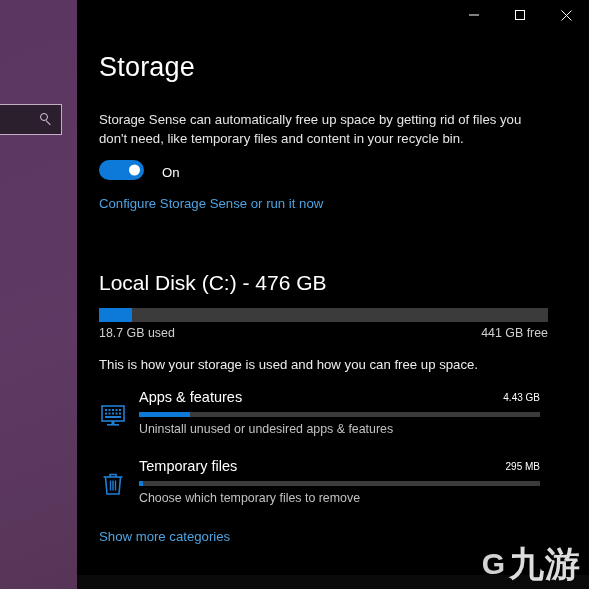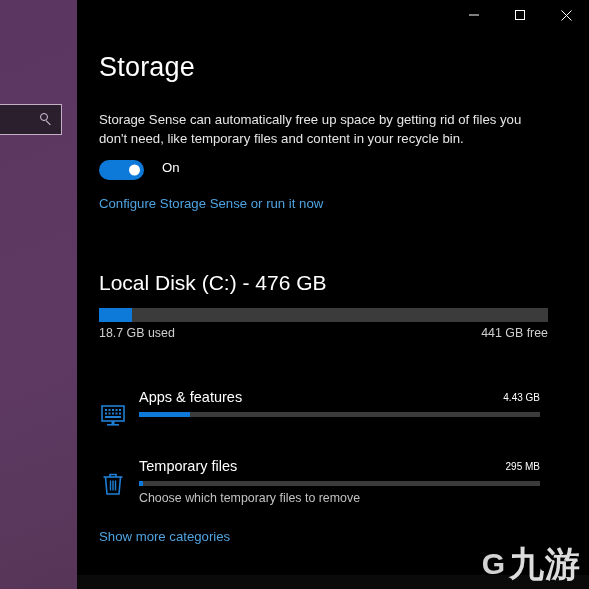--- a/index.html
+++ b/index.html
@@ -124,21 +124,21 @@
     font-size: 13.2px;
     color: #e6e6e6;
     line-height: 19px;
   }
 
   .toggle-row {
     position: absolute;
     left: 22px;
     top: 128px;
     display: flex;
-    align-items: flex-start;
+    align-items: flex-end;
   }
   .toggle {
     width: 45px;
     height: 20px;
     border-radius: 10px;
     background: #0d7ad9;
     position: relative;
     cursor: default;
   }
   .toggle .knob {
@@ -354,20 +354,21 @@
 
       <div class="disk-bar">
         <div class="fill" id="disk-fill" style="width: 7.3%;"></div>
       </div>
 
       <div class="disk-legend">
         <span>18.7 GB used</span>
         <span>441 GB free</span>
       </div>
 
+      <div class="howto">This is how your storage is used and how you can free up space.</div>
 
       <div class="cat" id="cat-apps">
         <div class="cat-icon">
           <svg width="28" height="28" viewBox="0 0 28 28" aria-hidden="true">
             <rect x="3" y="5" width="22" height="15" fill="none" stroke="currentColor" stroke-width="1.6"></rect>
             <g fill="currentColor">
               <rect x="6" y="8" width="2" height="2"></rect>
                 <rect x="9.5" y="8" width="2" height="2"></rect>
               <rect x="13" y="8" width="2" height="2"></rect>
                 <rect x="16.5" y="8" width="2" height="2"></rect>
@@ -383,20 +384,21 @@
             <rect x="8" y="23" width="12" height="1.6" fill="currentColor"></rect>
           </svg>
         </div>
         <div class="cat-head">
           <span class="cat-name">Apps &amp; features</span>
           <span class="cat-size">4.43 GB</span>
         </div>
         <div class="cat-bar">
           <div class="fill" id="apps-fill" style="width: 12.7%;"></div>
         </div>
+        <div class="cat-desc">Uninstall unused or undesired apps &amp; features</div>
       </div>
 
       <div class="cat" id="cat-temp">
         <div class="cat-icon">
           <svg width="28" height="28" viewBox="0 0 28 28" aria-hidden="true">
             <path d="M6.5 7 L8 24 H20 L21.5 7" fill="none" stroke="currentColor" stroke-width="1.6"></path>
             <line x1="4.5" y1="7" x2="23.5" y2="7" stroke="currentColor" stroke-width="1.6"></line>
             <path d="M11 7 V4.5 H17 V7" fill="none" stroke="currentColor" stroke-width="1.6"></path>
             <line x1="11.5" y1="10.5" x2="11.5" y2="20.5" stroke="currentColor" stroke-width="1.4"></line>
             <line x1="14" y1="10.5" x2="14" y2="20.5" stroke="currentColor" stroke-width="1.4"></line>

